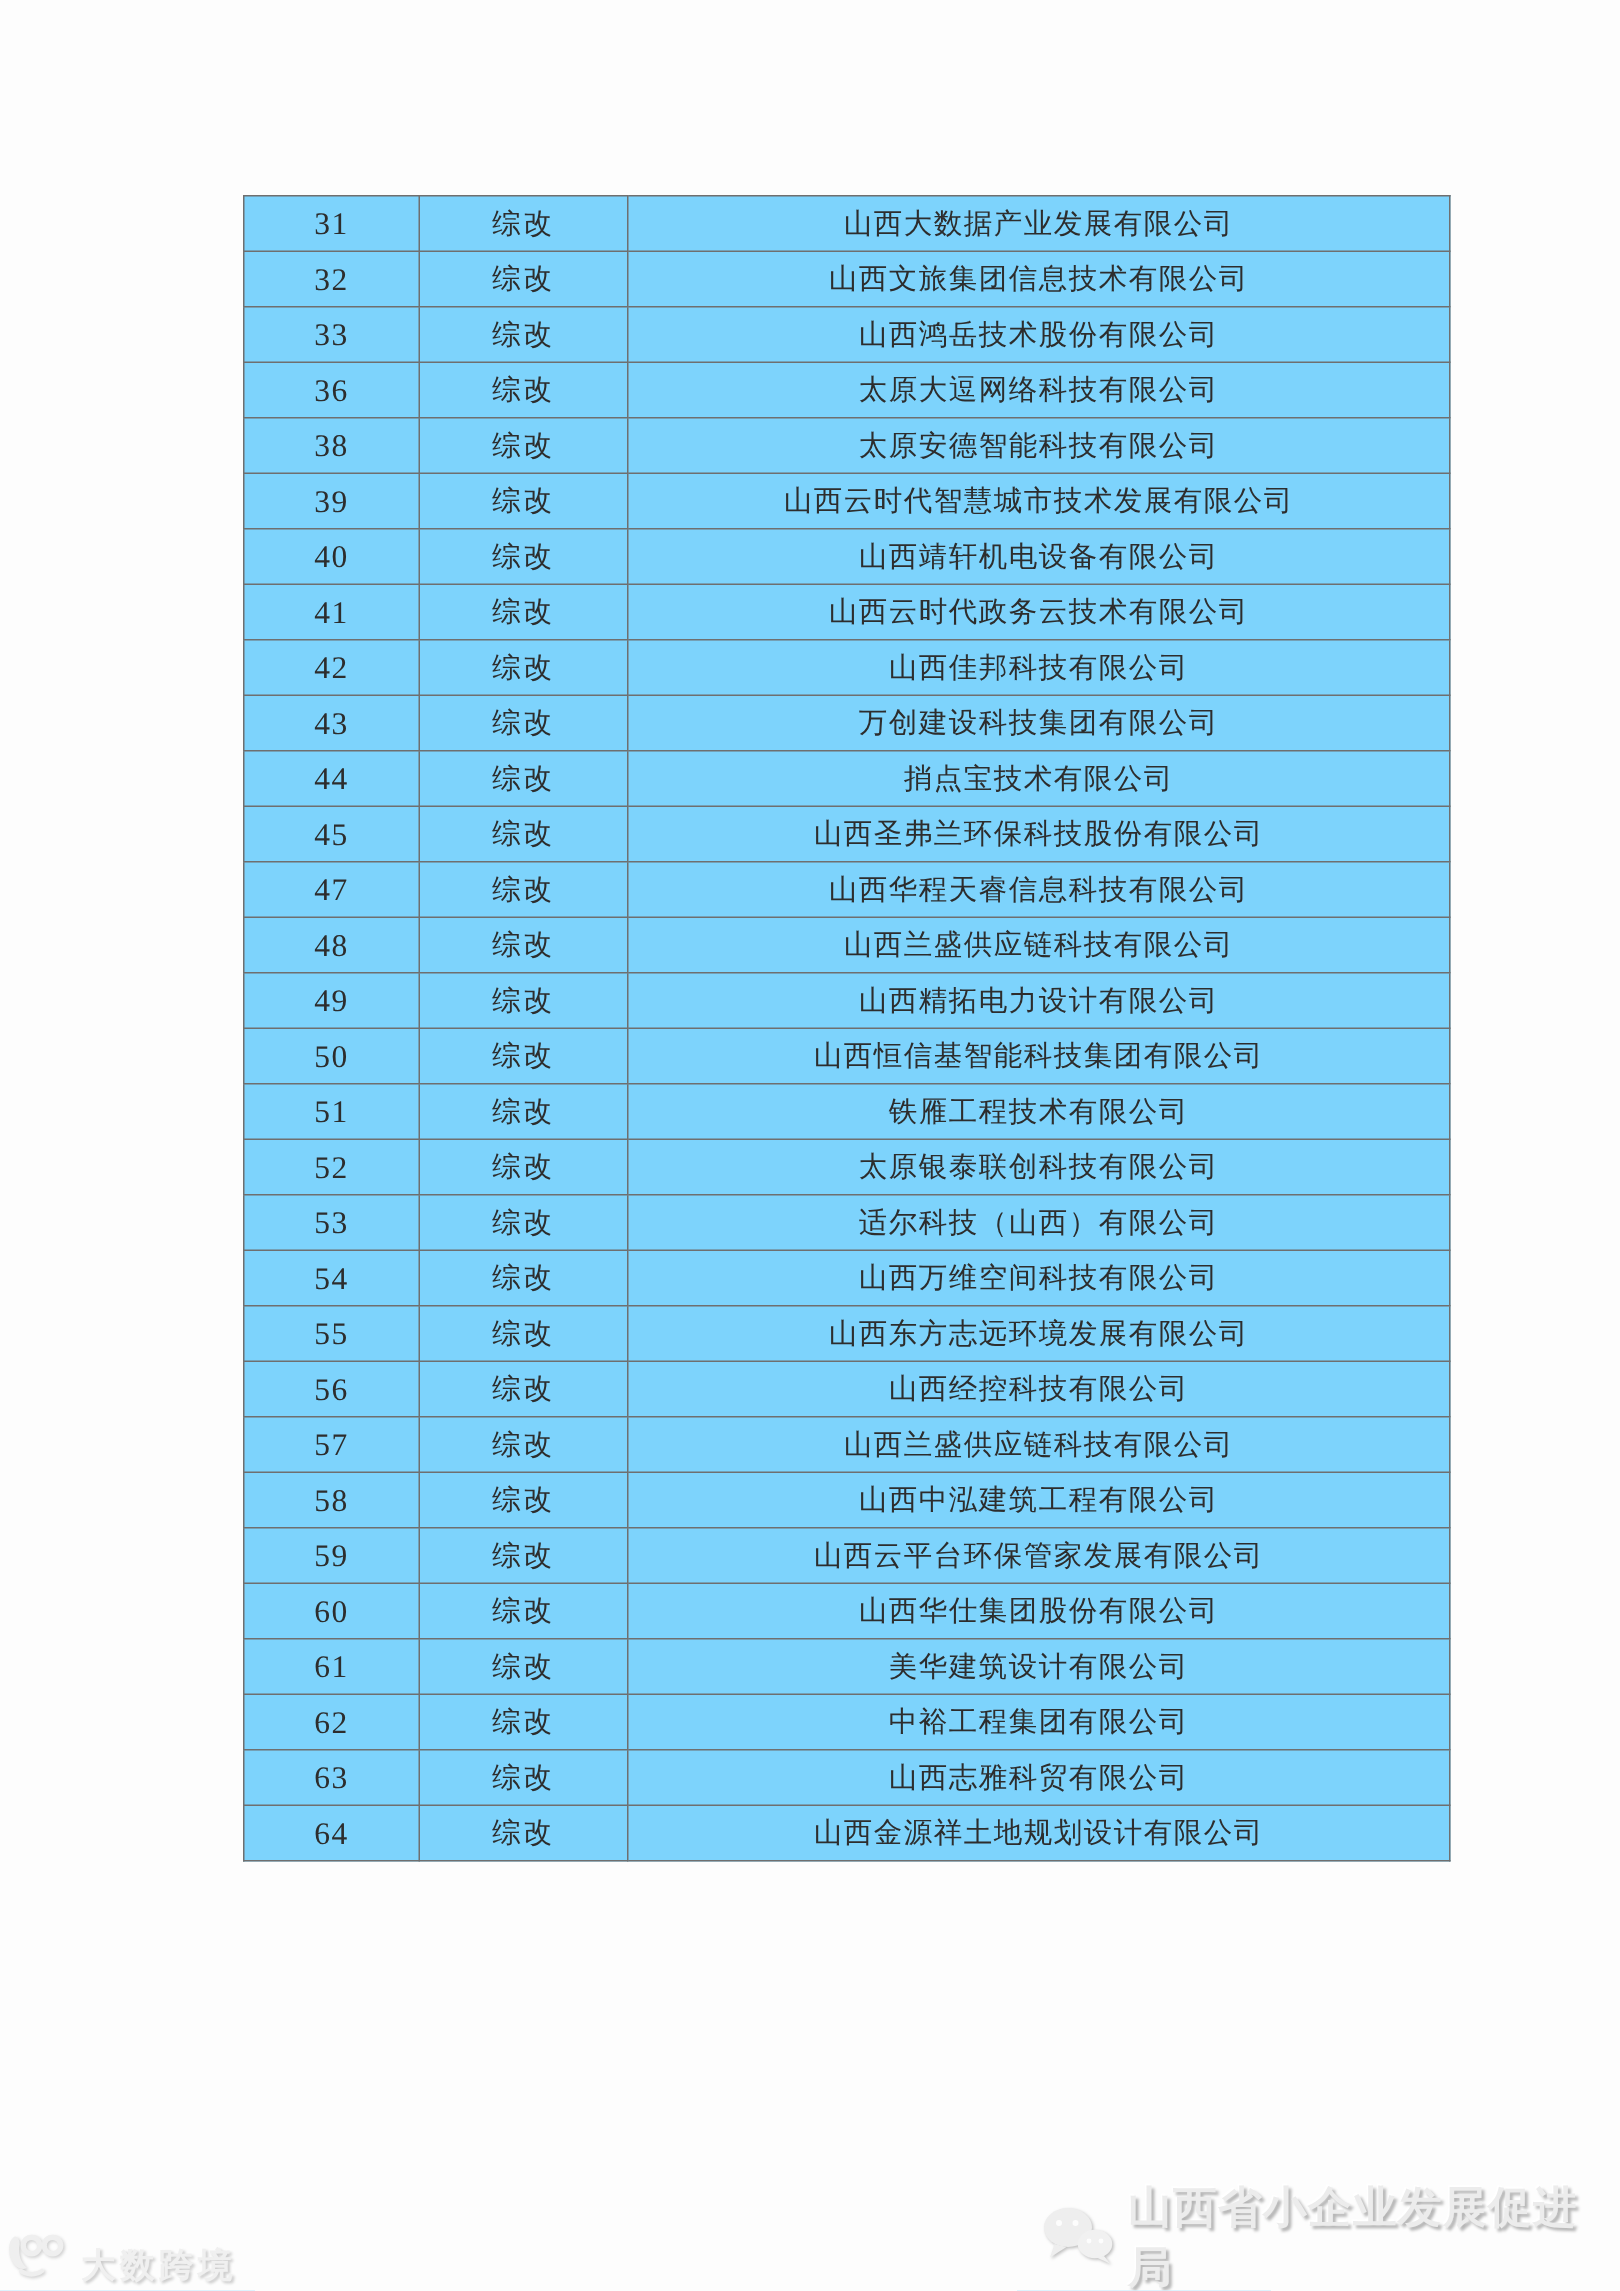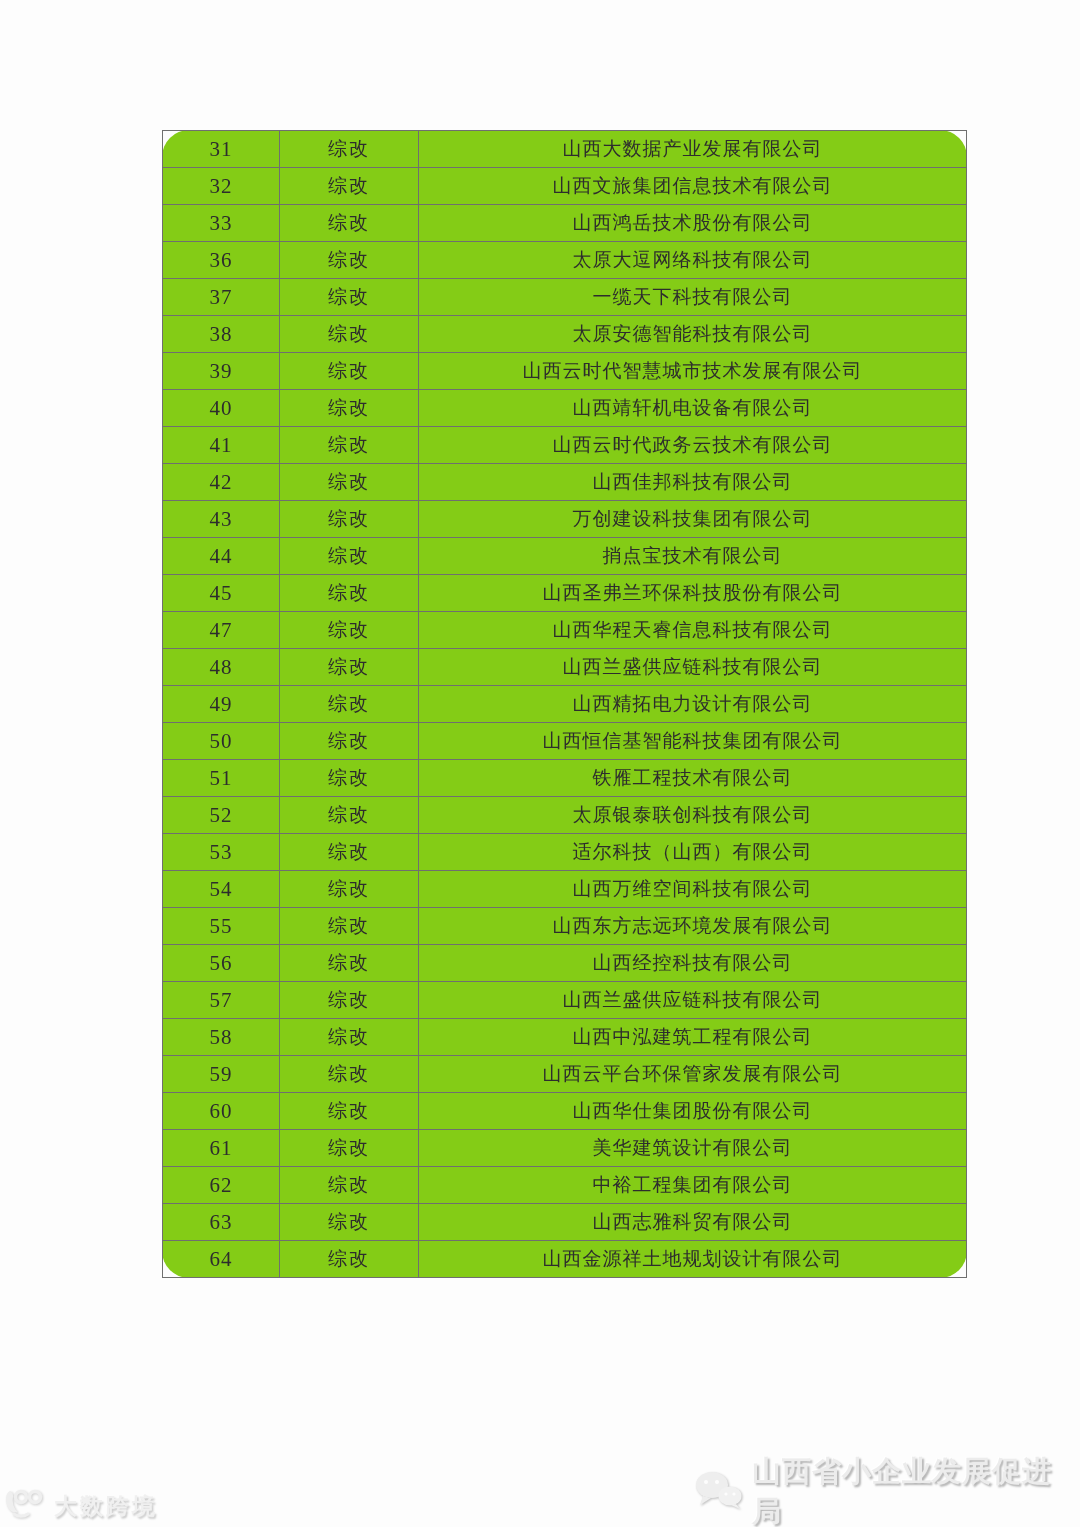--- a/index.html
+++ b/index.html
@@ -16,22 +16,21 @@
     width: 1080px;
     height: 1527px;
   }
   table.company-table {
     position: absolute;
     left: 162px;
     top: 130px;
     width: 804px;
     border-collapse: collapse;
     table-layout: fixed;
-    background: #84cc16;
-    border-radius: 27px;
+    background: #7dd3fc;
   }
   table.company-table td {
     border: 1px solid #6f6f6f;
     height: 37px;
     text-align: center;
     vertical-align: middle;
     color: #2d2d2d;
     white-space: nowrap;
     overflow: hidden;
   }
@@ -64,21 +63,21 @@
     text-shadow: 2px 2px 2px #b5b5b5, -1px -1px 1px #ffffff;
     font-family: "Liberation Sans", "DejaVu Sans", sans-serif;
   }
   .wm-right svg { filter: drop-shadow(1.5px 1.5px 1px #bdbdbd); }
   
   .wm-left {
     position: absolute;
     left: 4px;
     top: 1487px;
     display: flex;
-    align-items: center;
+    align-items: flex-end;
     gap: 6px;
   }
   .wm-left .wm-text {
     font-size: 23px;
     font-weight: bold;
     color: #f0f0f0;
     letter-spacing: 3px;
     text-shadow: 1.5px 1.5px 2px #c9c9c9;
     font-family: "Liberation Sans", "DejaVu Sans", sans-serif;
   }
@@ -108,25 +107,20 @@
         </tr>
         <tr>
           <td class="cell-no">33</td>
           <td class="cell-cat">综改</td>
           <td class="cell-name">山西鸿岳技术股份有限公司</td>
         </tr>
         <tr>
           <td class="cell-no">36</td>
           <td class="cell-cat">综改</td>
           <td class="cell-name">太原大逗网络科技有限公司</td>
-        </tr>
-        <tr>
-          <td class="cell-no">37</td>
-          <td class="cell-cat">综改</td>
-          <td class="cell-name">一缆天下科技有限公司</td>
         </tr>
         <tr>
           <td class="cell-no">38</td>
           <td class="cell-cat">综改</td>
           <td class="cell-name">太原安德智能科技有限公司</td>
         </tr>
         <tr>
           <td class="cell-no">39</td>
           <td class="cell-cat">综改</td>
           <td class="cell-name">山西云时代智慧城市技术发展有限公司</td>

